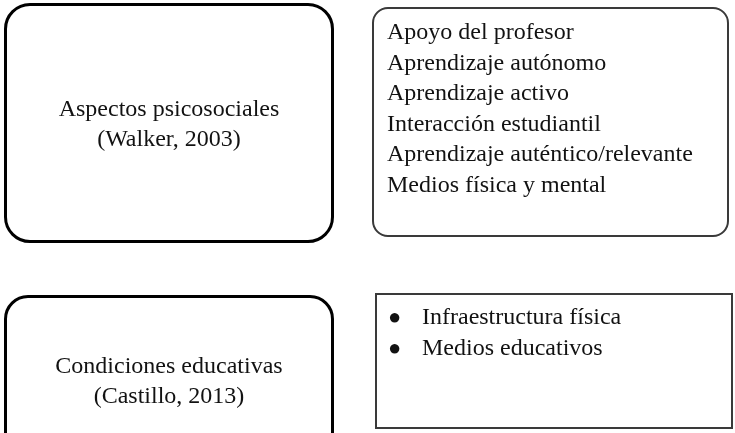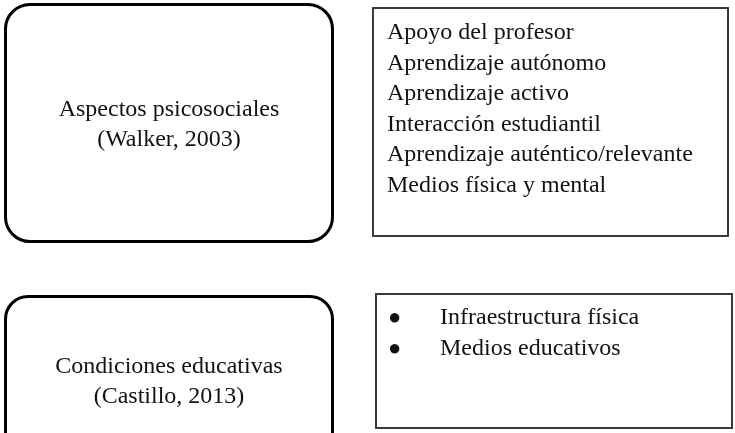--- a/index.html
+++ b/index.html
@@ -38,38 +38,38 @@
   #box-psicosociales-source { left: 4px; top: 3px; width: 330px; height: 240px; }
   #box-educativas-source   { left: 4px; top: 295px; width: 330px; height: 169px; border-radius: 24px; }
 
   .rect-box {
     position: absolute;
     border: 2px solid var(--rect-border);
     background: var(--bg-color);
     font-size: 24px;
     line-height: 30.6px;
   }
-  #box-psicosociales-items { left: 372px; top: 7px; width: 357px; height: 230px; padding: 7px 12px 0 13px; }
+  #box-psicosociales-items { left: 372px; top: 7px; width: 357px; height: 230px; padding: 7px 12px 0 13px; border-radius: 16px; }
   #box-educativas-items    { left: 375px; top: 293px; width: 358px; height: 136px; padding: 6px 6px 0 0; }
 
   .plain-list .line { white-space: nowrap; }
 
   .bullet-list .li {
     display: flex;
     align-items: baseline;
     line-height: 30px;
     white-space: nowrap;
   }
   .bullet-list .bullet {
     display: inline-block;
     margin-left: 11px;
     width: 12px;
     font-size: 22px;
   }
-  .bullet-list .txt { margin-left: 40px; }
+  .bullet-list .txt { margin-left: 22px; }
 </style>
 </head>
 <body>
 
 <div class="canvas">
 
   <div class="rounded-box" id="box-psicosociales-source">
     <div>Aspectos psicosociales</div>
     <div>(Walker, 2003)</div>
   </div>

